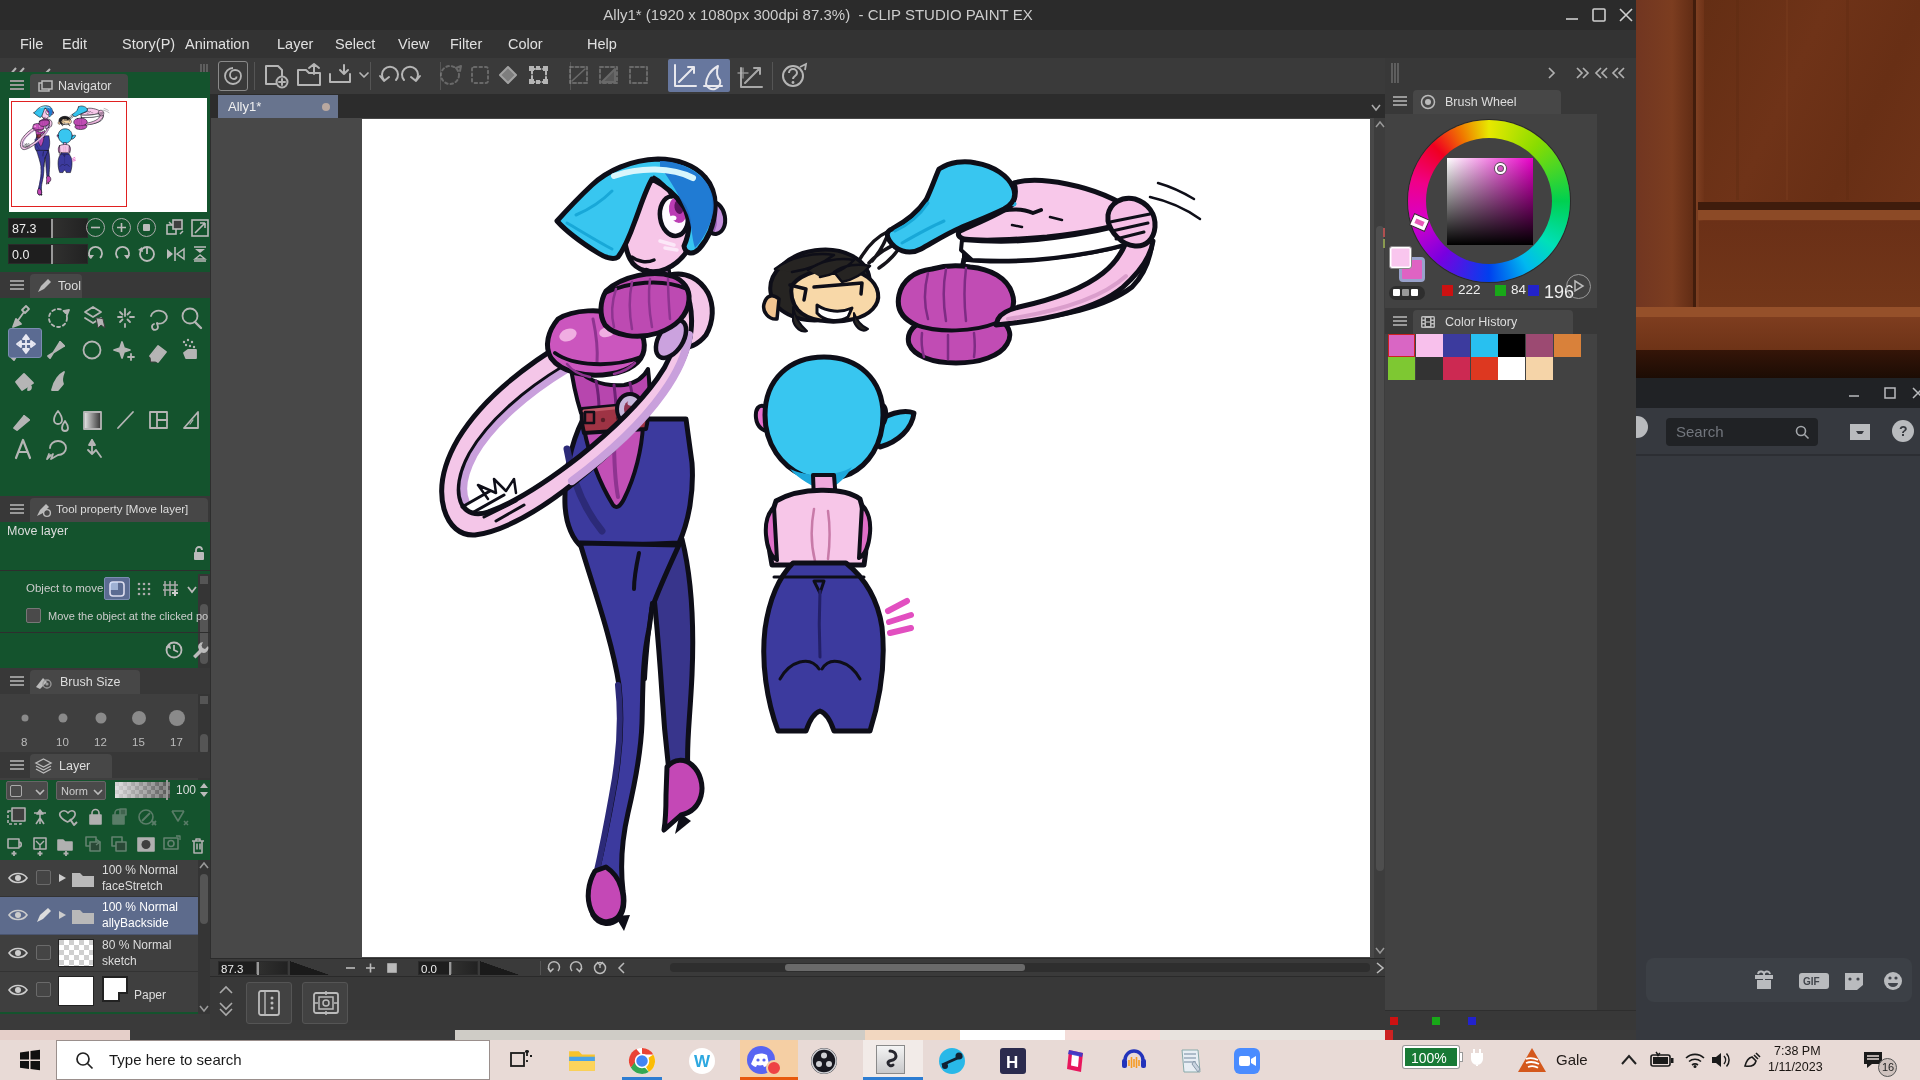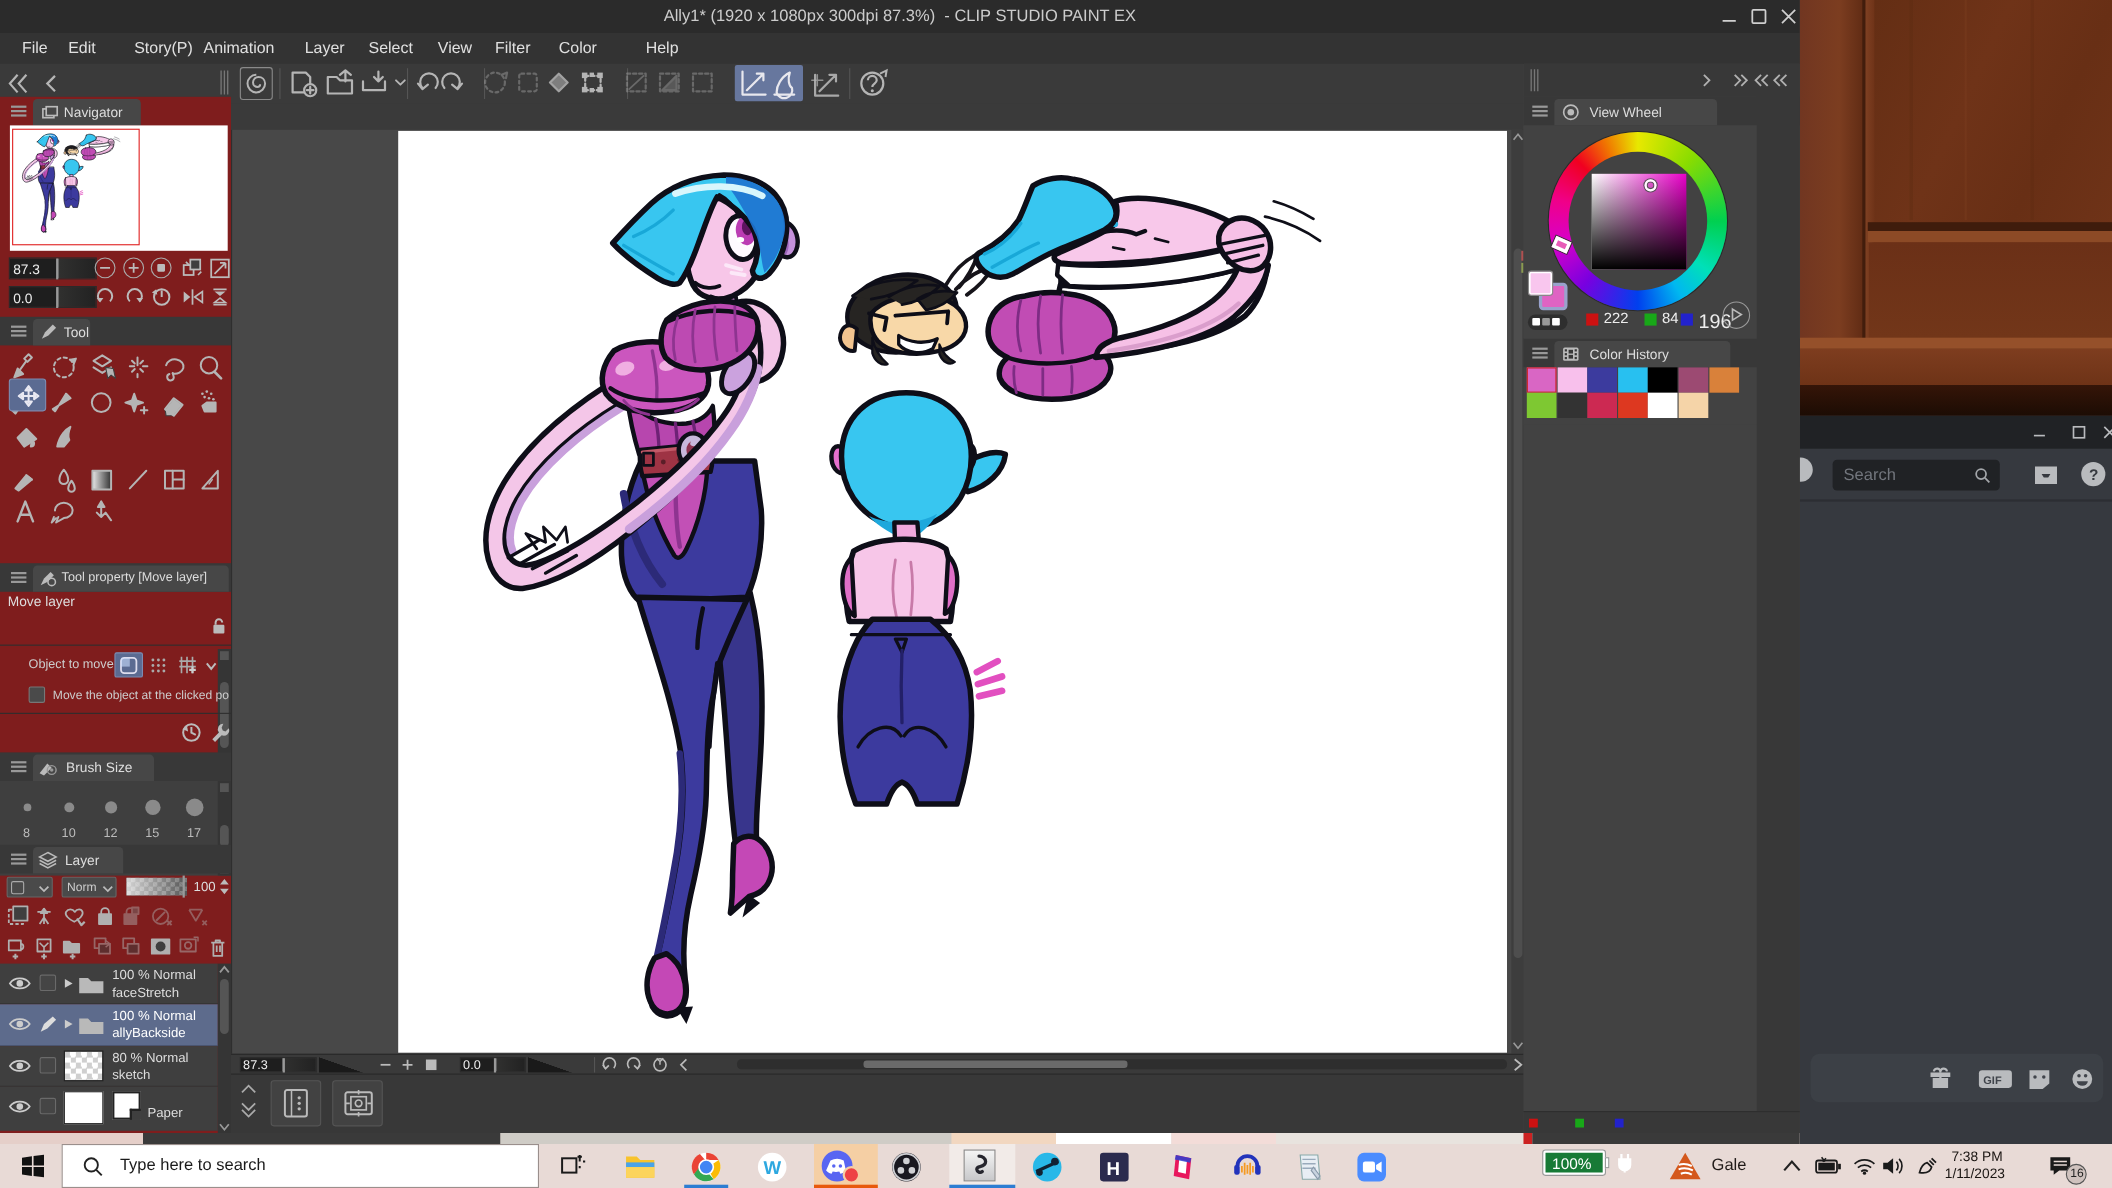--- a/index.html
+++ b/index.html
@@ -13,21 +13,21 @@
 #dc-search{left:30px;top:10px;width:152px;height:28px;background:#202225;border-radius:4px;color:#72767d;font-size:15px;line-height:28px;padding-left:10px}
 
 #csp{left:0;top:0;width:1636px;height:1030px;background:#3a3a3a}
 #titlebar{left:0;top:0;width:1636px;height:30px;background:#2b2b2b;color:#ccc;font-size:15px;text-align:center;line-height:30px}
 #menubar{left:0;top:30px;width:1636px;height:28px;background:#333333;color:#e0e0e0;font-size:14.5px;line-height:28px}
 #menubar span{position:absolute;top:0}
 #toolbar{left:0;top:58px;width:1636px;height:36px;background:#3a3a3a}
 #tabbar{left:210px;top:94px;width:1175px;height:24px;background:#2c2c2c}
 #tab1{left:8px;top:1px;width:120px;height:23px;background:#68748e;color:#f0f0f0;font-size:13px;line-height:23px;padding-left:10px}
 
-#leftcol{left:0;top:88px;width:210px;height:942px;background:#7f1d1d}
+#leftcol{left:0;top:72px;width:210px;height:942px;background:#14532d}
 .phead{position:absolute;left:0;width:210px;height:26px;background:#383838}
 .ptab{position:absolute;background:#474747;color:#ddd;font-size:12.5px;border-radius:4px 4px 0 0}
 .ham{position:absolute;width:14px;height:10px;border-top:2px solid #999;border-bottom:2px solid #999}
 .ham:after{content:"";position:absolute;left:0;top:2px;width:14px;height:2px;background:#999}
 
 #canvasarea{left:210px;top:118px;width:1175px;height:840px;background:#484848;border-left:1px solid #2e2e2e;border-right:1px solid #2e2e2e}
 #page{left:151px;top:1px;width:1008px;height:838px;background:#ffffff}
 #statusbar{left:210px;top:958px;width:1175px;height:18px;background:#3a3a3a;border-top:1px solid #2a2a2a}
 #bottomstrip{left:210px;top:976px;width:1175px;height:54px;background:#383838;border-top:1px solid #2a2a2a}
 
@@ -761,20 +761,26 @@
           <svg width="10" height="8" viewBox="0 0 10 8" style="left:1px;top:828px">
             <path d="M1,2 L5,7 L9,2" fill="none" stroke="#999" stroke-width="1.5"></path>
           </svg>
         </div>
         <div id="page" class="abs">
           <svg width="1008" height="838" viewBox="0 0 1008 838" style="left:0;top:0">
             <use href="#artg"></use>
           </svg>
         </div>
       </div>
+  <div id="tabbar" class="abs">
+        <div id="tab1" class="abs">Ally1*<span style="position:absolute;left:104px;top:8px;width:8px;height:8px;border-radius:50%;background:#b9a8a0"></span></div>
+        <svg width="12" height="10" viewBox="0 0 12 10" style="left:1160px;top:8px">
+          <path d="M2,3 L6,8 L10,3" fill="none" stroke="#aaa" stroke-width="1.6"></path>
+        </svg>
+      </div>
   <div id="statusbar" class="abs">
    <div class="field" style="left:8px;top:2px;width:70px;height:14px;font-size:11.5px">
           <span class="t" style="left:2px;top:1px">87.3</span>
           <div class="abs" style="left:38px;top:0;width:2px;height:13px;background:#999"></div>
         </div>
    <div class="abs" style="left:80px;top:2px;width:40px;height:14px;background:linear-gradient(to top right,#1a1a1a 49%,#3a3a3a 50%)"></div>
    <svg width="90" height="18" viewBox="0 0 90 18" style="left:132px;top:0">
           <g stroke="#bbb" stroke-width="1.6">
             <path d="M4,9 h9"></path>
             <path d="M24,9 h9 M28.5,4.5 v9"></path>
@@ -845,21 +851,21 @@
           </g>
         </svg>
 
    <div class="abs" style="left:0;top:30px;width:251px;height:26px;background:#383838"></div>
    <div class="ham" style="left:8px;top:38px"></div>
    <div class="ptab" style="left:28px;top:32px;width:148px;height:24px">
           <svg width="16" height="16" viewBox="0 0 16 16" style="left:7px;top:4px">
             <circle cx="8" cy="8" r="6.5" fill="none" stroke="#bbb" stroke-width="1.5"></circle>
             <circle cx="8" cy="8" r="3" fill="#bbb"></circle>
           </svg>
-          <span class="t" style="left:32px;top:5px">View Wheel</span>
+          <span class="t" style="left:32px;top:5px">Brush Wheel</span>
         </div>
    <div id="wheelbox" class="abs" style="left:0;top:56px;width:251px;height:194px;background:#424242">
      <div class="abs" style="left:23px;top:6px;width:162px;height:162px;border-radius:50%;background:conic-gradient(from 0deg,#e8e800,#8adc00 40deg,#00d050 90deg,#00e0b8 125deg,#00b8f0 150deg,#0040ee 180deg,#7800e0 220deg,#d800c8 255deg,#f00088 285deg,#f00020 315deg,#f07800 338deg,#e8e800 360deg);box-shadow:0 0 0 1px #2a2a2a"></div>
      <div class="abs" style="left:41px;top:24px;width:126px;height:126px;border-radius:50%;background:#424242"></div>
      <div class="abs" style="left:62px;top:44px;width:86px;height:87px;background:linear-gradient(to right,#ffffff,#e800c8)"></div>
      <div class="abs" style="left:62px;top:44px;width:86px;height:87px;background:linear-gradient(to bottom,rgba(0,0,0,0),#000000)"></div>
      <div class="abs" style="left:110px;top:49px;width:11px;height:11px;border-radius:50%;border:2.5px solid #fff;box-shadow:0 0 0 1px #555, inset 0 0 0 1px #555"></div>
      <div class="abs" style="left:27px;top:103px;width:15px;height:11px;background:#e85bb8;border:3px solid #fff;box-shadow:0 0 0 1px #333;transform:rotate(24deg)"></div>
      <div class="abs" style="left:4px;top:132px;width:23px;height:23px;background:#f9c6ee;border:1.5px solid #888;border-radius:3px;box-shadow:inset 0 0 0 1.5px #fff;z-index:3"></div>
      <div class="abs" style="left:14px;top:143px;width:26px;height:25px;background:#df63c3;border:3px solid #99a2cc;border-radius:4px"></div>

